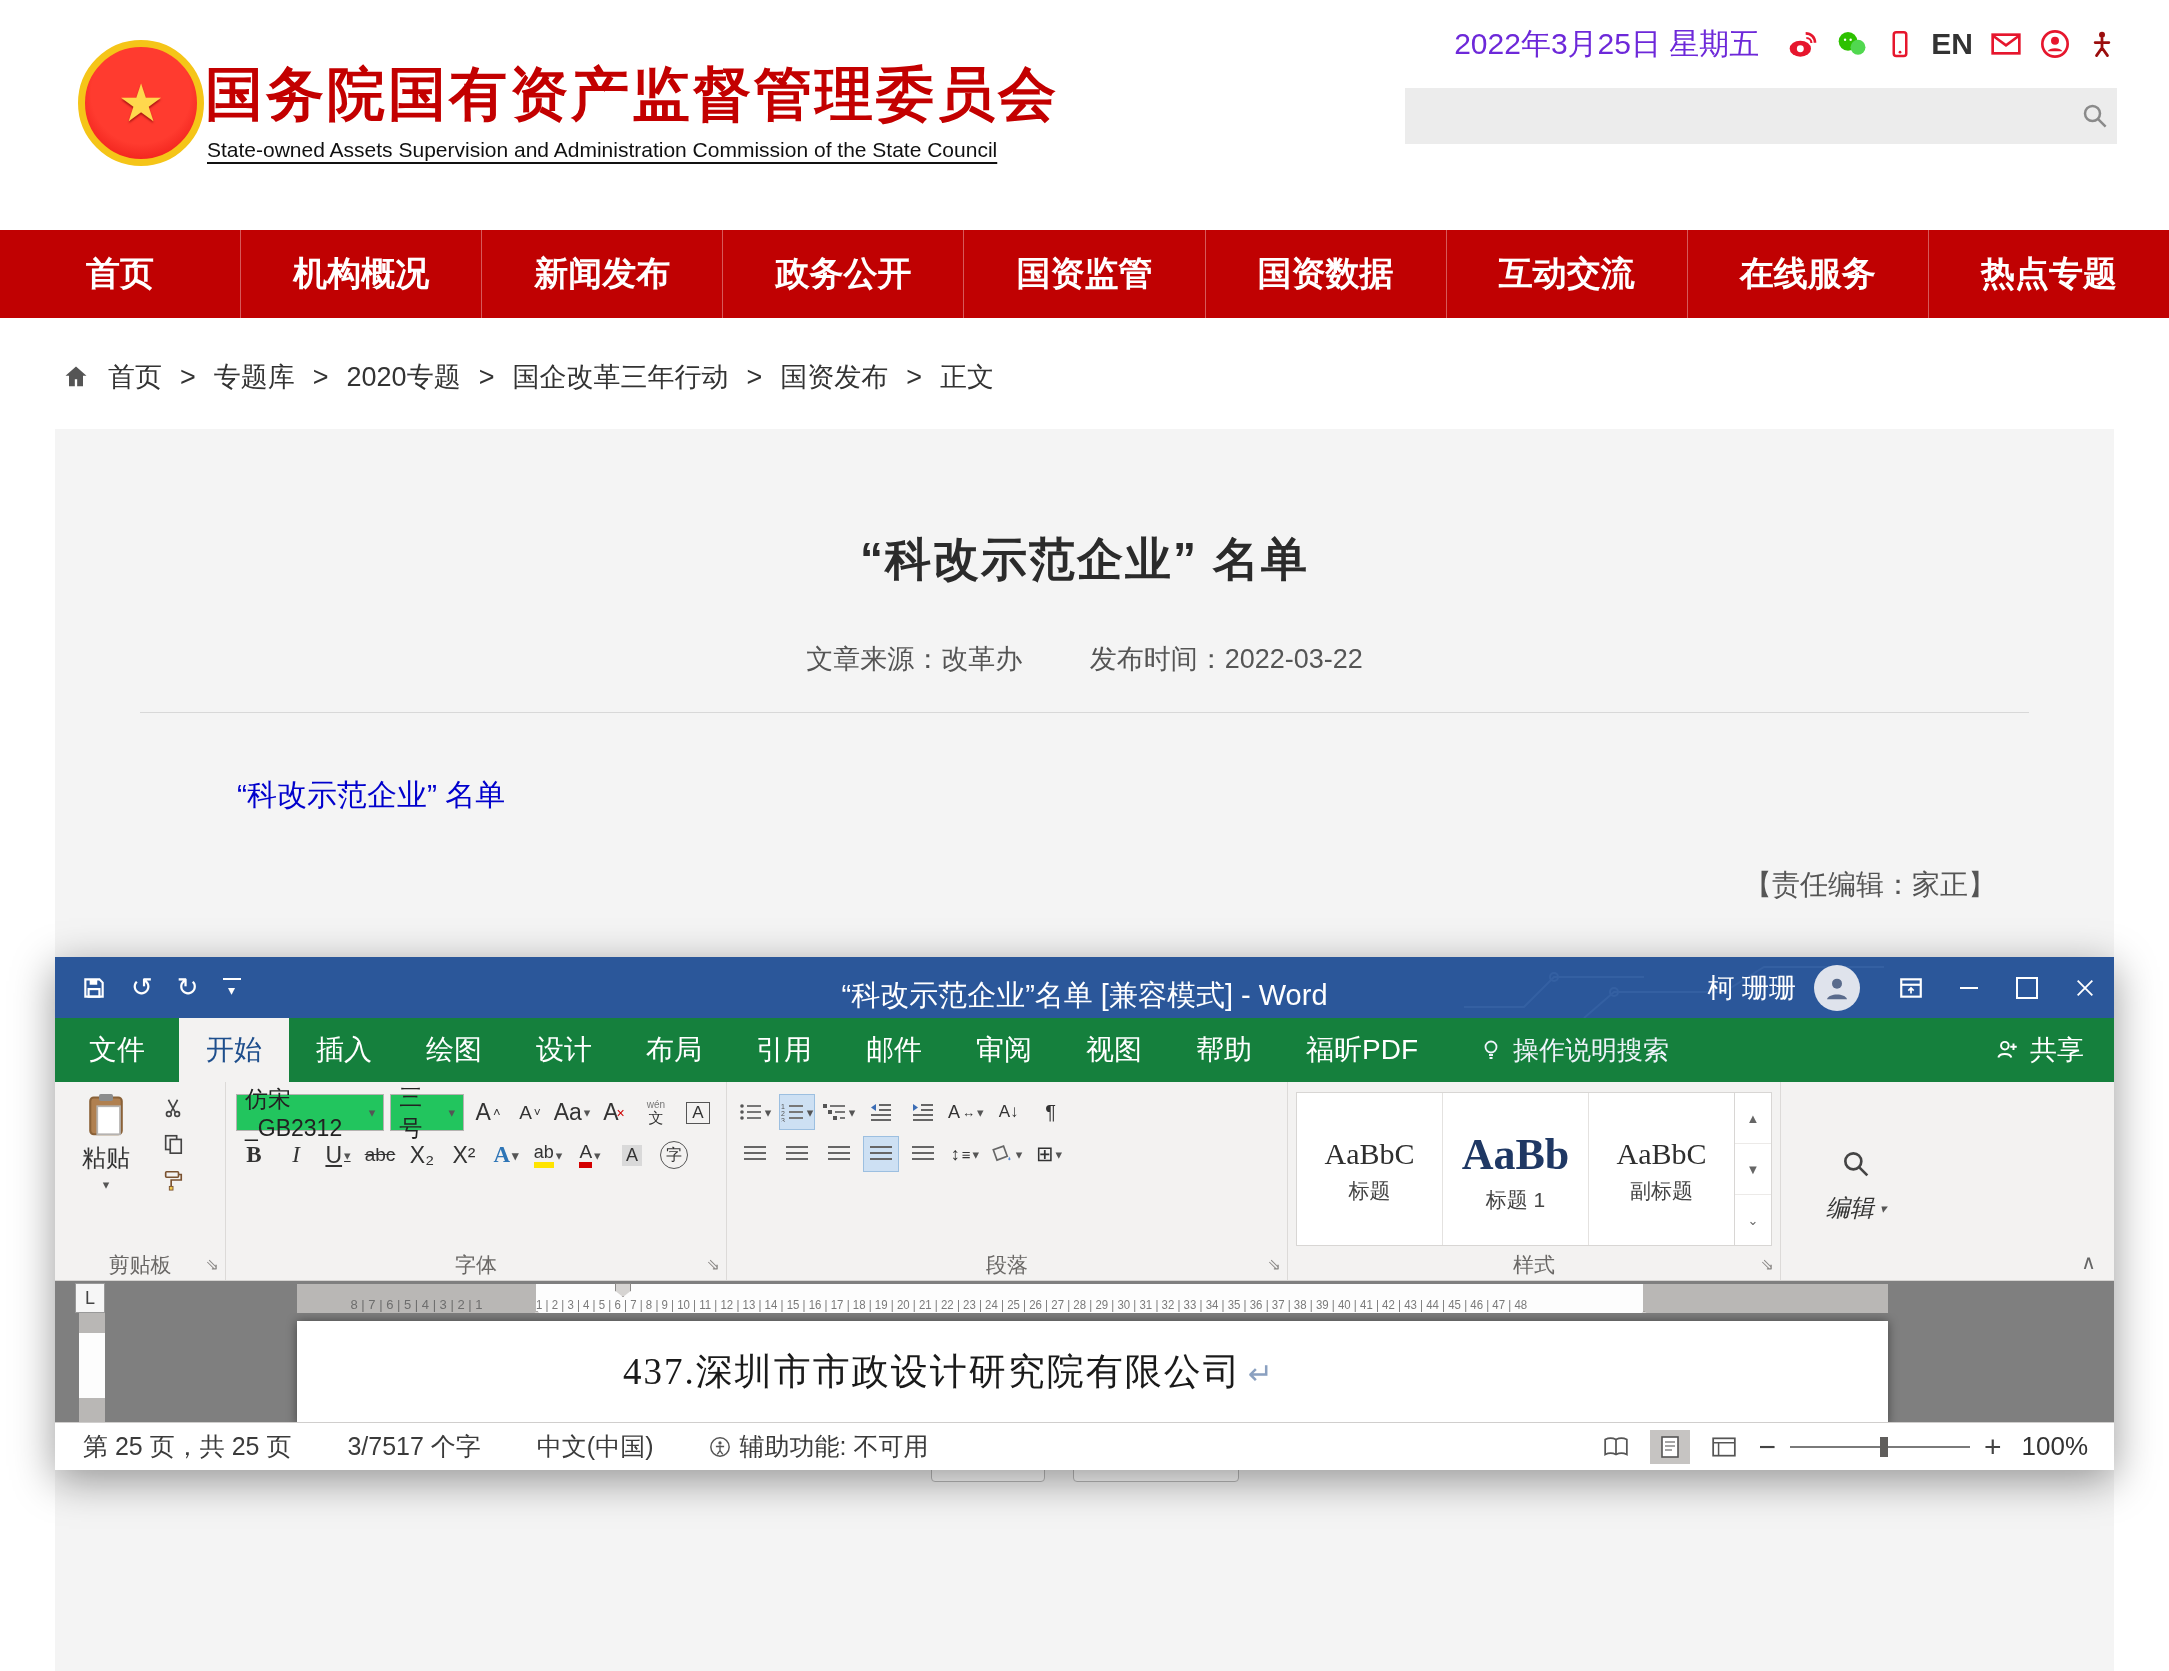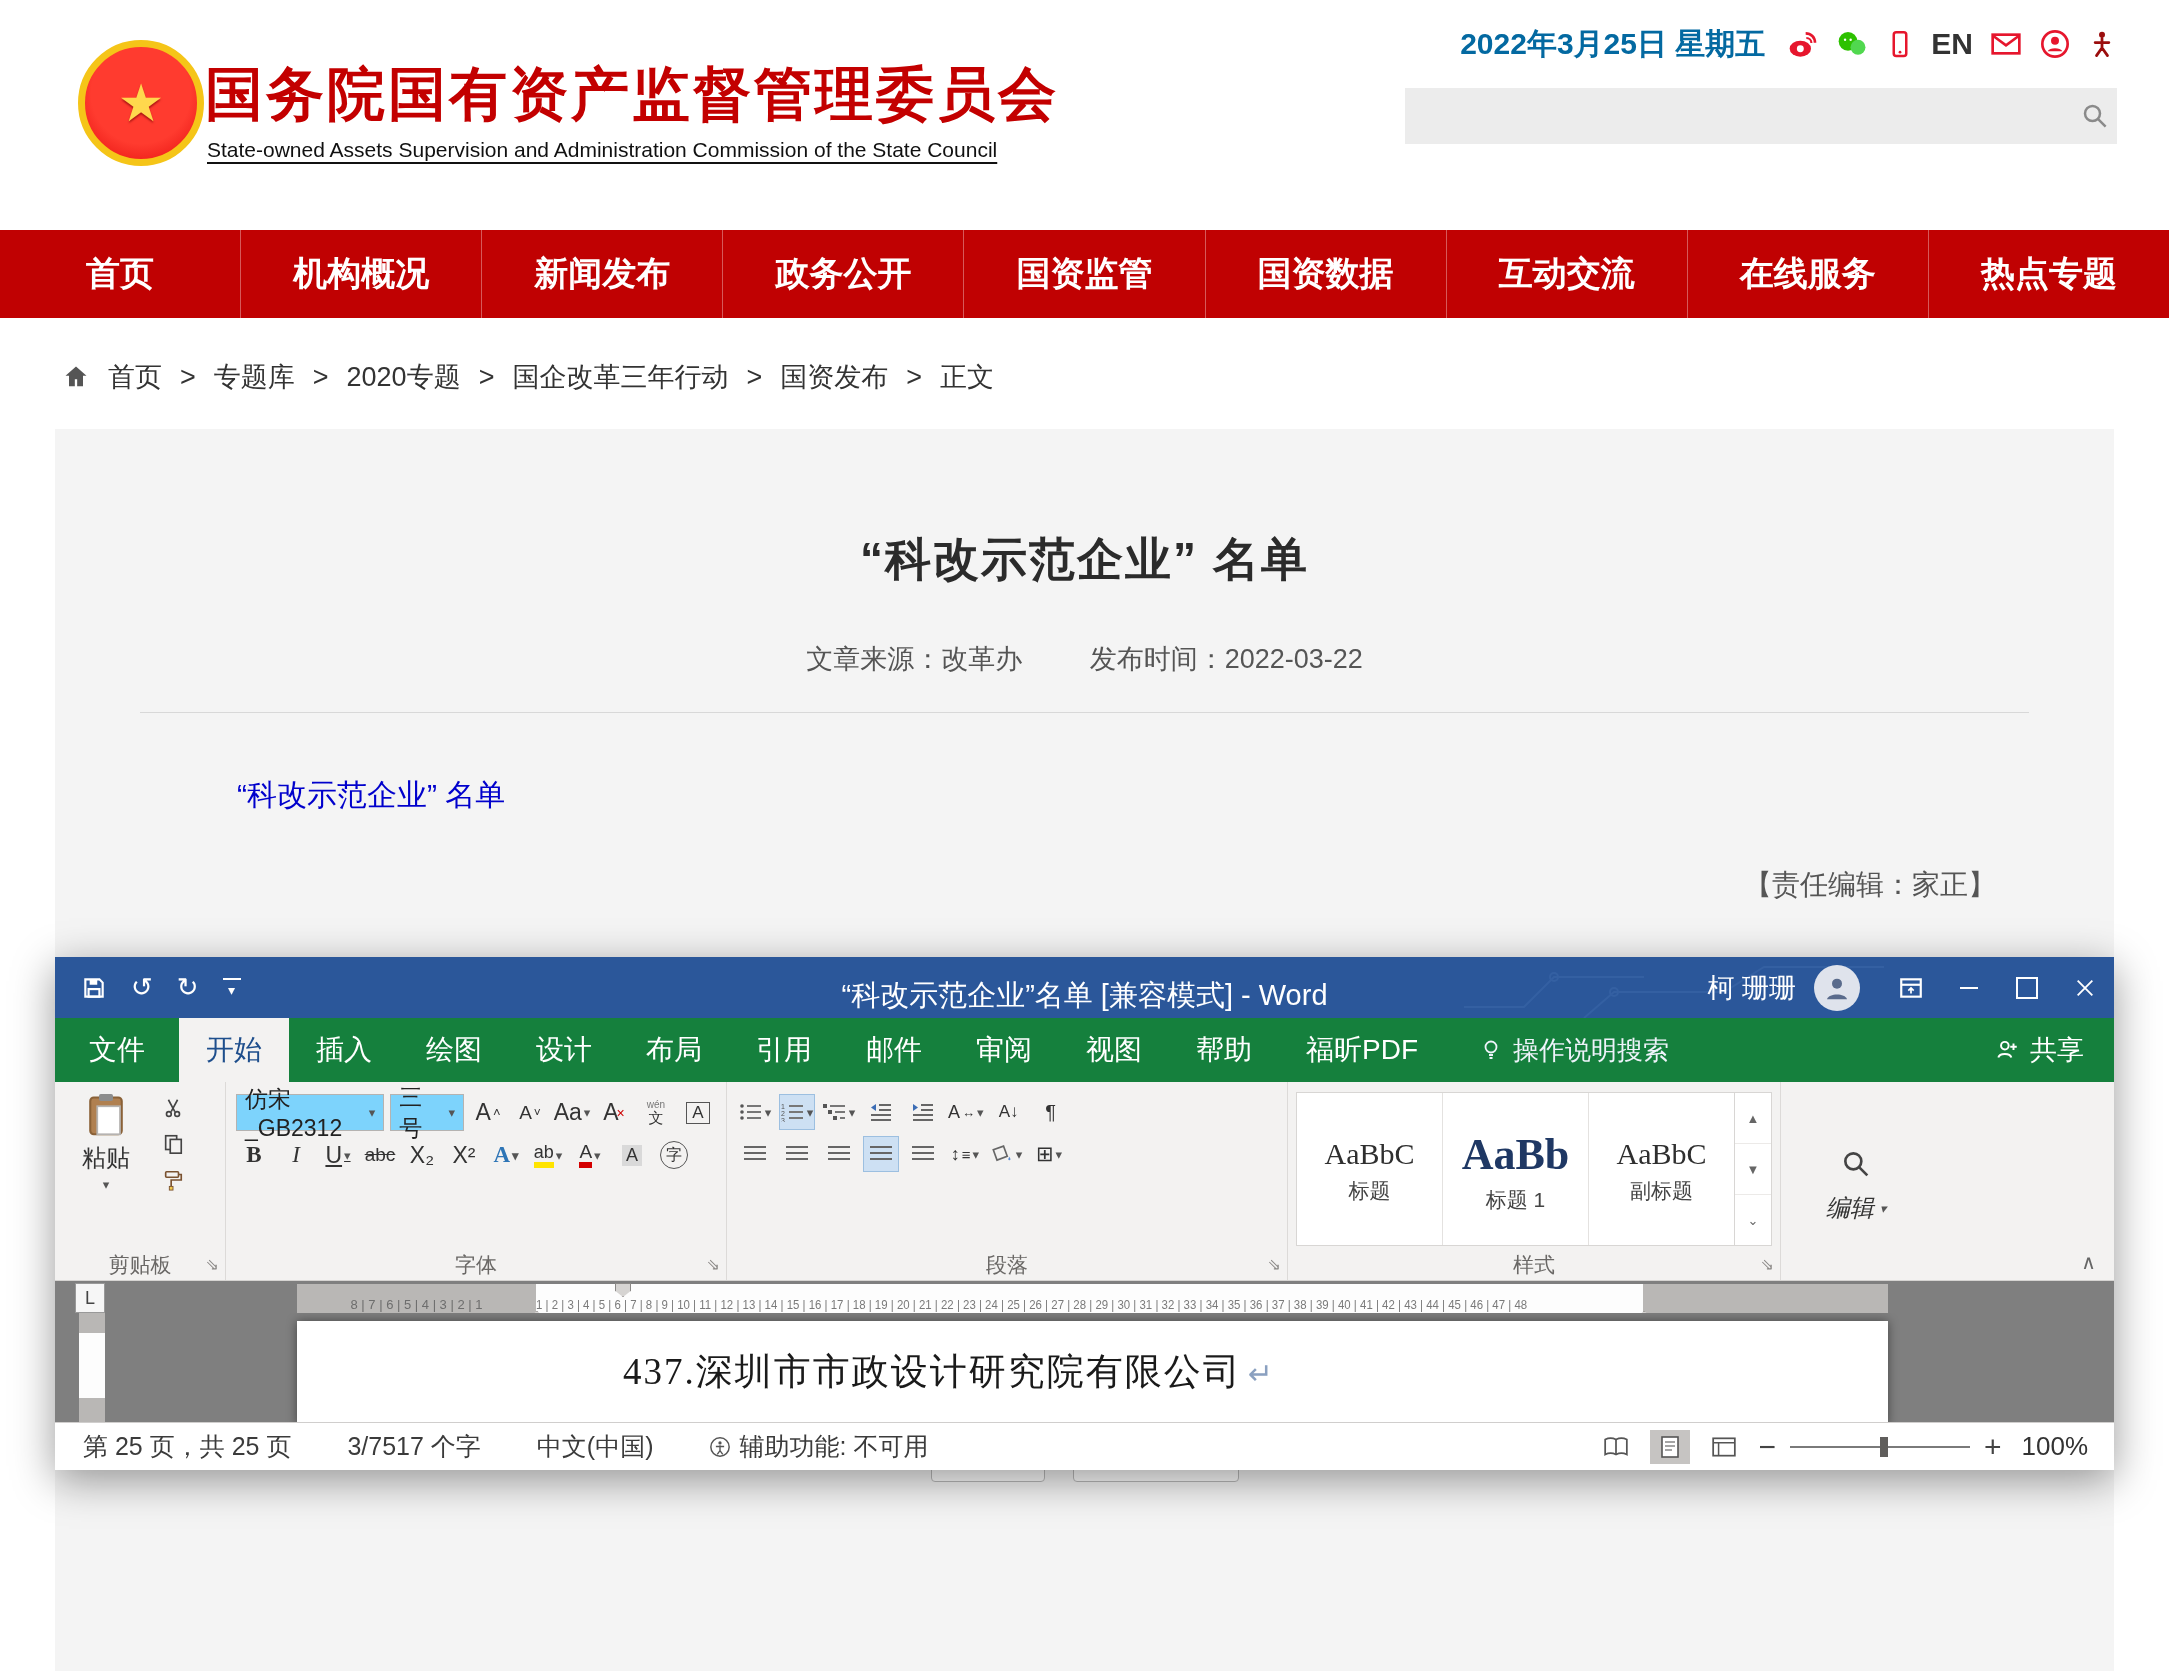--- a/index.html
+++ b/index.html
@@ -10,21 +10,21 @@
 
   
   .header{position:absolute;left:0;top:0;width:2169px;height:230px;background:#fff;}
   .emblem{position:absolute;left:78px;top:40px;width:112px;height:112px;border-radius:50%;
     background:radial-gradient(circle at 50% 42%, #ff3b2f 0 58%, #e30b0b 100%);
     border:7px solid #f5c518;display:flex;align-items:center;justify-content:center;}
   .emblem .star{color:#ffd84d;font-size:52px;line-height:1;text-shadow:0 2px 2px rgba(120,0,0,.6);}
   .site-title{position:absolute;left:205px;top:56px;font-size:58px;font-weight:700;color:#c30000;letter-spacing:3px;white-space:nowrap;}
   .site-subtitle{position:absolute;left:207px;top:138px;font-size:21px;color:#111;text-decoration:underline;text-underline-offset:5px;white-space:nowrap;}
   .topbar{position:absolute;right:52px;top:20px;height:48px;display:flex;align-items:center;gap:16px;}
-  .topbar .date{font-size:30px;color:#0369a1;margin-right:6px;white-space:nowrap;font-weight:bold;}
+  .topbar .date{font-size:30px;color:#6d28d9;margin-right:12px;white-space:nowrap;}
   .topbar .en{font-size:30px;font-weight:700;color:#333;}
   .topbar svg{display:block;}
   .search-box{position:absolute;right:52px;top:88px;width:712px;height:56px;background:#ececec;display:flex;align-items:center;}
   .search-box input{flex:1;height:100%;border:none;background:transparent;outline:none;font-size:26px;padding:0 16px;color:#333;}
   .search-box .mag{width:44px;display:flex;justify-content:center;cursor:pointer;}
 
   
   .nav{position:absolute;left:0;top:230px;width:2169px;height:88px;background:#c00102;display:flex;}
   .nav a{flex:1;display:flex;align-items:center;justify-content:center;color:#fff;font-size:34px;font-weight:700;
     text-decoration:none;border-right:1px solid rgba(255,255,255,.35);cursor:pointer;white-space:nowrap;}
@@ -84,21 +84,21 @@
   
   .g-clip{width:170px;}
   .paste{width:82px;display:flex;flex-direction:column;align-items:center;gap:4px;cursor:pointer;}
   .paste .plabel{font-size:24px;color:#333;}
   .clip-mini{display:flex;flex-direction:column;gap:4px;margin-left:8px;}
   .clip-mini .rb{height:30px;}
   
   .g-font{width:500px;}
   .g-font .group-body{flex-direction:column;gap:6px;padding-top:12px;}
   .frow{display:flex;align-items:center;gap:6px;}
-  .combo{height:35px;background:#7dd3fc;border:1px solid #b5b3b1;display:flex;align-items:center;font-size:23px;color:#222;padding:0 8px;gap:12px;cursor:pointer;}
+  .combo{height:35px;background:#22c55e;border:1px solid #b5b3b1;display:flex;align-items:center;font-size:23px;color:#222;padding:0 8px;gap:12px;cursor:pointer;}
   .combo .caret{margin-left:auto;}
   .combo.name{width:215px;}
   .combo.size{width:92px;}
   .mini-x{font-style:normal;color:#c00;font-size:14px;margin-left:-4px;vertical-align:top;}
   .stacktxt{display:flex;flex-direction:column;line-height:1;font-size:12px;align-items:center;color:#333;}
   .ico-hl{display:inline-block;border-bottom:6px solid #ffe400;line-height:1;padding-bottom:1px;}
   .ico-fc{display:inline-block;border-bottom:6px solid #d40000;line-height:1;padding-bottom:1px;}
   .ico-shade{background:#d9d9d9;padding:0 4px;}
   .ico-circ{width:26px;height:26px;border:1px solid #555;border-radius:50%;display:flex;align-items:center;justify-content:center;font-size:16px;}
   .ico-border{border:1px solid #555;padding:0 5px;}

